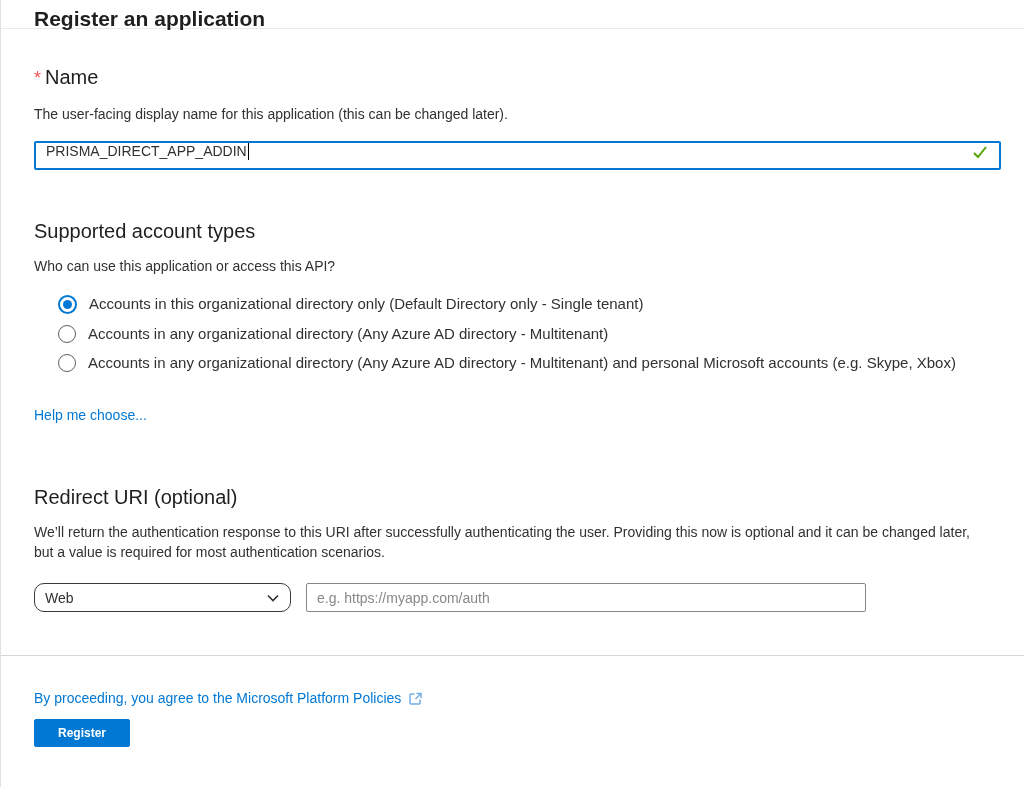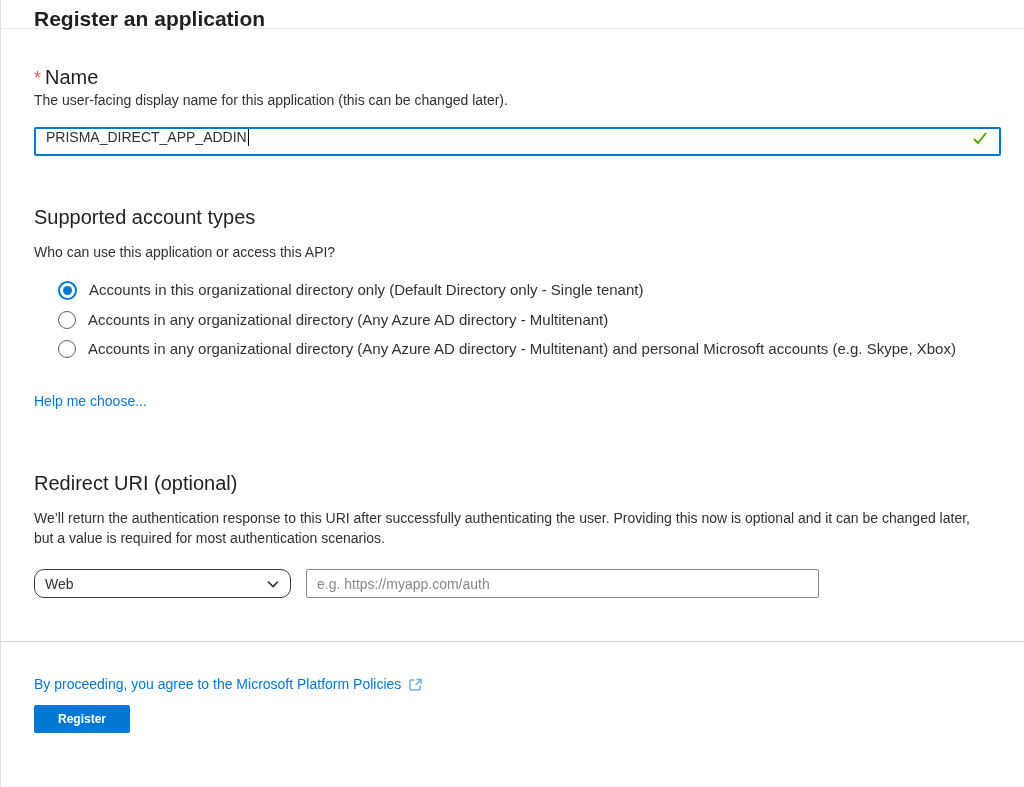--- a/index.html
+++ b/index.html
@@ -27,21 +27,21 @@
   .section-label {
     font-size: 20px;
     font-weight: 400;
     color: #201f1e;
   }
   .required-star { color: #e8564f; margin-right: 4px; font-size: 18px; }
 
   .section-desc {
     font-size: 14px;
     color: #323130;
-    margin-top: 1px;
+    margin-top: 15px;
     line-height: 20px;
     max-width: 955px;
   }
 
   .name-label-row { margin-top: 37px; }
 
   .name-input {
     margin-top: 17px;
     width: 967px; height: 29px;
     border: 2px solid #0078d4;
@@ -106,21 +106,21 @@
     display: flex; align-items: center;
     padding: 0 10px;
     font-size: 14px;
     color: #323130;
     background: #fff;
     cursor: pointer;
   }
   .platform-select .chev { margin-left: auto; display: flex; }
   .uri-input {
     margin-left: 15px;
-    width: 513px; height: 29px;
+    width: 560px; height: 29px;
     border: 1px solid #8a8886;
     border-radius: 2px;
     padding: 0 10px;
     font-size: 14px;
     font-family: "Liberation Sans", "DejaVu Sans", sans-serif;
     color: #323130;
     background: #fff;
   }
   .uri-input::placeholder { color: #8a8886; opacity: 1; }
 

